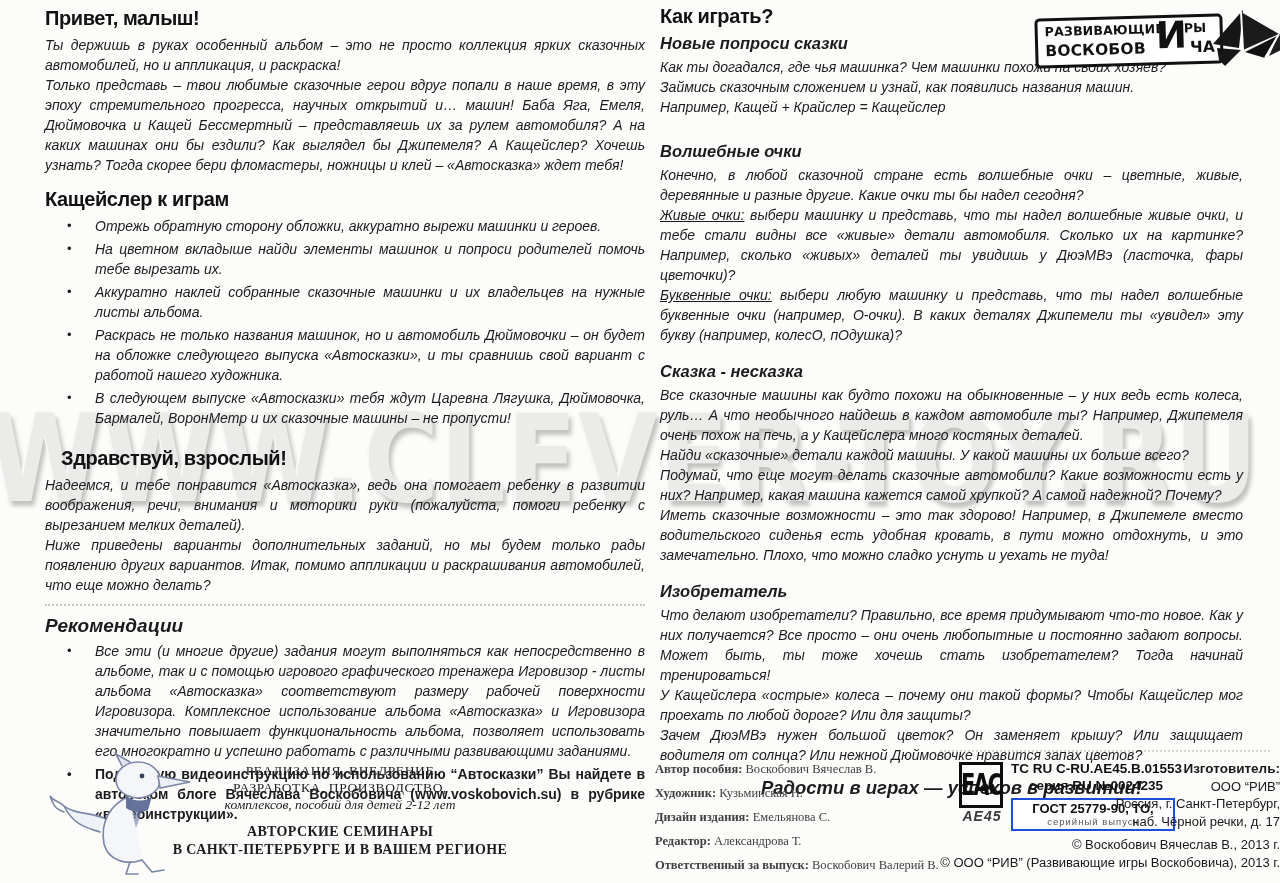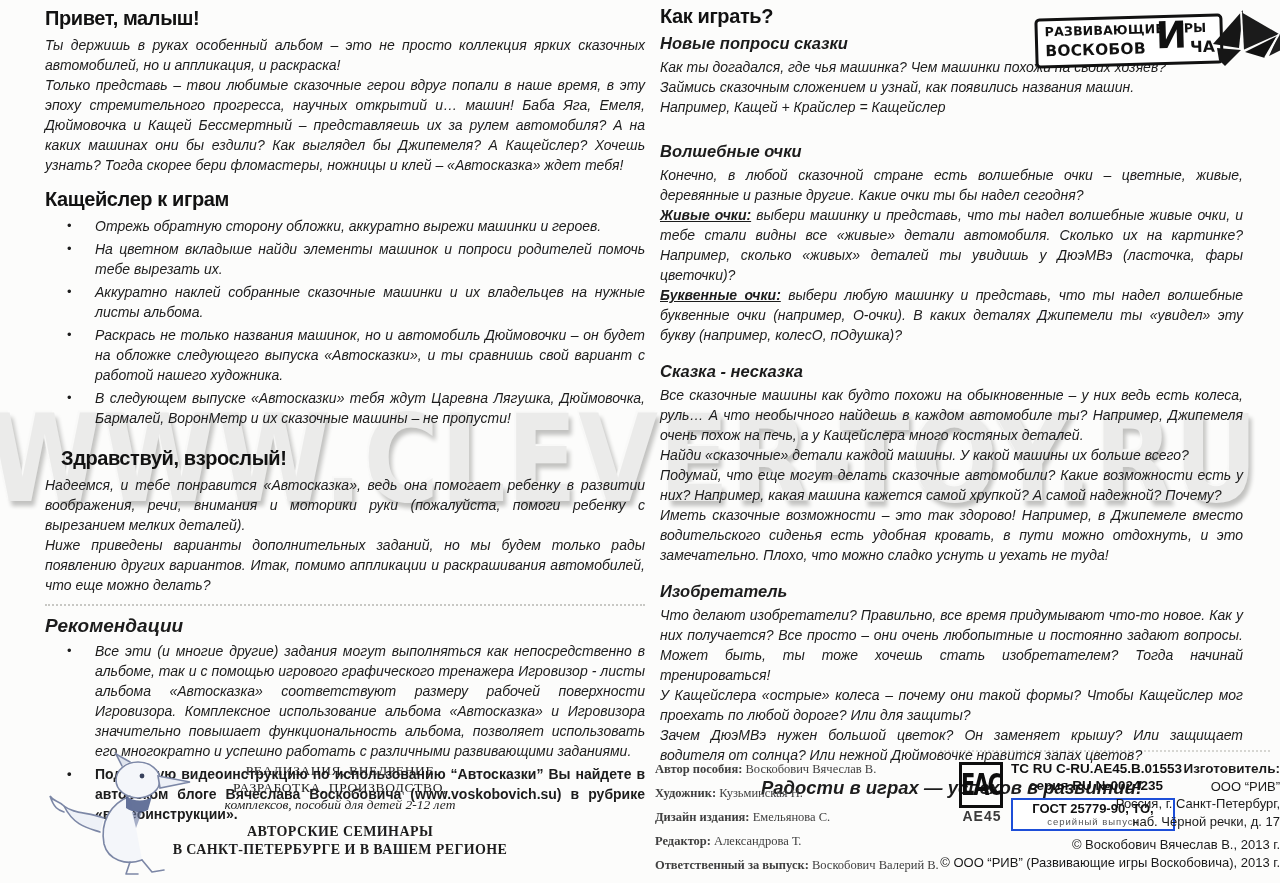--- a/index.html
+++ b/index.html
@@ -28,21 +28,21 @@
     font-size:20px; font-weight:800; letter-spacing:-0.4px; color:#121212;
     margin:0 0 7px 0; font-style:normal;
   }
   .h-sub{font-size:16.5px; font-weight:700; font-style:italic; margin:12px 0 4px 0;}
   .h-rec{font-size:19px; font-weight:700; font-style:italic; margin:10px 0 5px 0;}
   .blist{margin:2px 0 0 0; padding:0 0 0 50px;}
   .blist li{list-style:none; position:relative; margin:0 0 3px 0;}
   .blist li::before{content:"•"; position:absolute; left:-28px; top:0; font-style:normal; font-size:13px;}
   .mt14{margin-top:14px;} .mt20{margin-top:20px;margin-left:16px;}
   .dashed-divider{border:0; border-top:2px dotted #c8c8c4; margin:9px 0 2px 0;}
-  .lead-underline{text-decoration:underline; font-weight:700;}
+  .lead-underline{text-decoration:underline; font-weight:400;}
   .bold-upright{font-style:normal; font-weight:700; text-align:justify;}
   .slogan{font-size:18.5px; font-weight:700; font-style:italic; text-align:center; margin-top:13px;}
   
   .brand{position:absolute; left:1035px; top:8px; width:240px; height:60px; z-index:2;}
   .brand-box{
     position:absolute; left:0; top:8px; width:182px; height:44px;
     border:3px solid #111; border-radius:5px; background:#fff;
     transform:rotate(-1.6deg); font-style:normal;
   }
   .brand-row{position:absolute; font-weight:900; letter-spacing:0.2px; color:#111;
@@ -67,21 +67,21 @@
   .credits{position:absolute; left:0; top:6px; width:300px;
     font-family:"Liberation Serif", serif; font-size:12.5px; color:#404040;
     filter:blur(0.35px);}
   .credits div{margin-bottom:9px; white-space:nowrap;}
   .credits b{font-weight:700;}
   .eac-box{position:absolute; left:304px; top:6px; width:38px; height:40px;
     border:3px solid #0d0d0d; display:flex; align-items:center; justify-content:center;}
   .eac-glyph{font-family:"DejaVu Sans", sans-serif; font-weight:900; font-size:21px;
     letter-spacing:-2px; transform:scaleY(1.45); color:#0d0d0d;}
   .eac-code{position:absolute; left:305px; top:52px; width:44px; text-align:center;
-    font-size:14px; letter-spacing:1px; color:#3a3a3a; font-weight:600;}
+    font-size:14px; letter-spacing:1px; color:#3a3a3a; font-weight:600;font-style:italic;}
   .cert-lines{position:absolute; left:356px; top:4px; width:205px;
     font-weight:700; font-size:13.5px; line-height:17px; color:#111;}
   .cert-lines .c2{padding-left:18px;}
   .gost-box{position:absolute; left:356px; top:42px; width:152px;
     border:2px solid #1d4ed8; text-align:center; padding:1px 4px 2px 4px; background:#fff;}
   .gost-box .g1{font-weight:700; font-size:13px; color:#111;}
   .gost-box .g2{font-size:9.5px; letter-spacing:1px; color:#555; filter:blur(0.3px);}
   .manufacturer{position:absolute; left:440px; top:4px; width:185px; text-align:right;
     font-size:13px; line-height:17.5px; color:#1a1a1a;}
   .manufacturer .m-label{font-weight:700; font-size:13.5px;}

